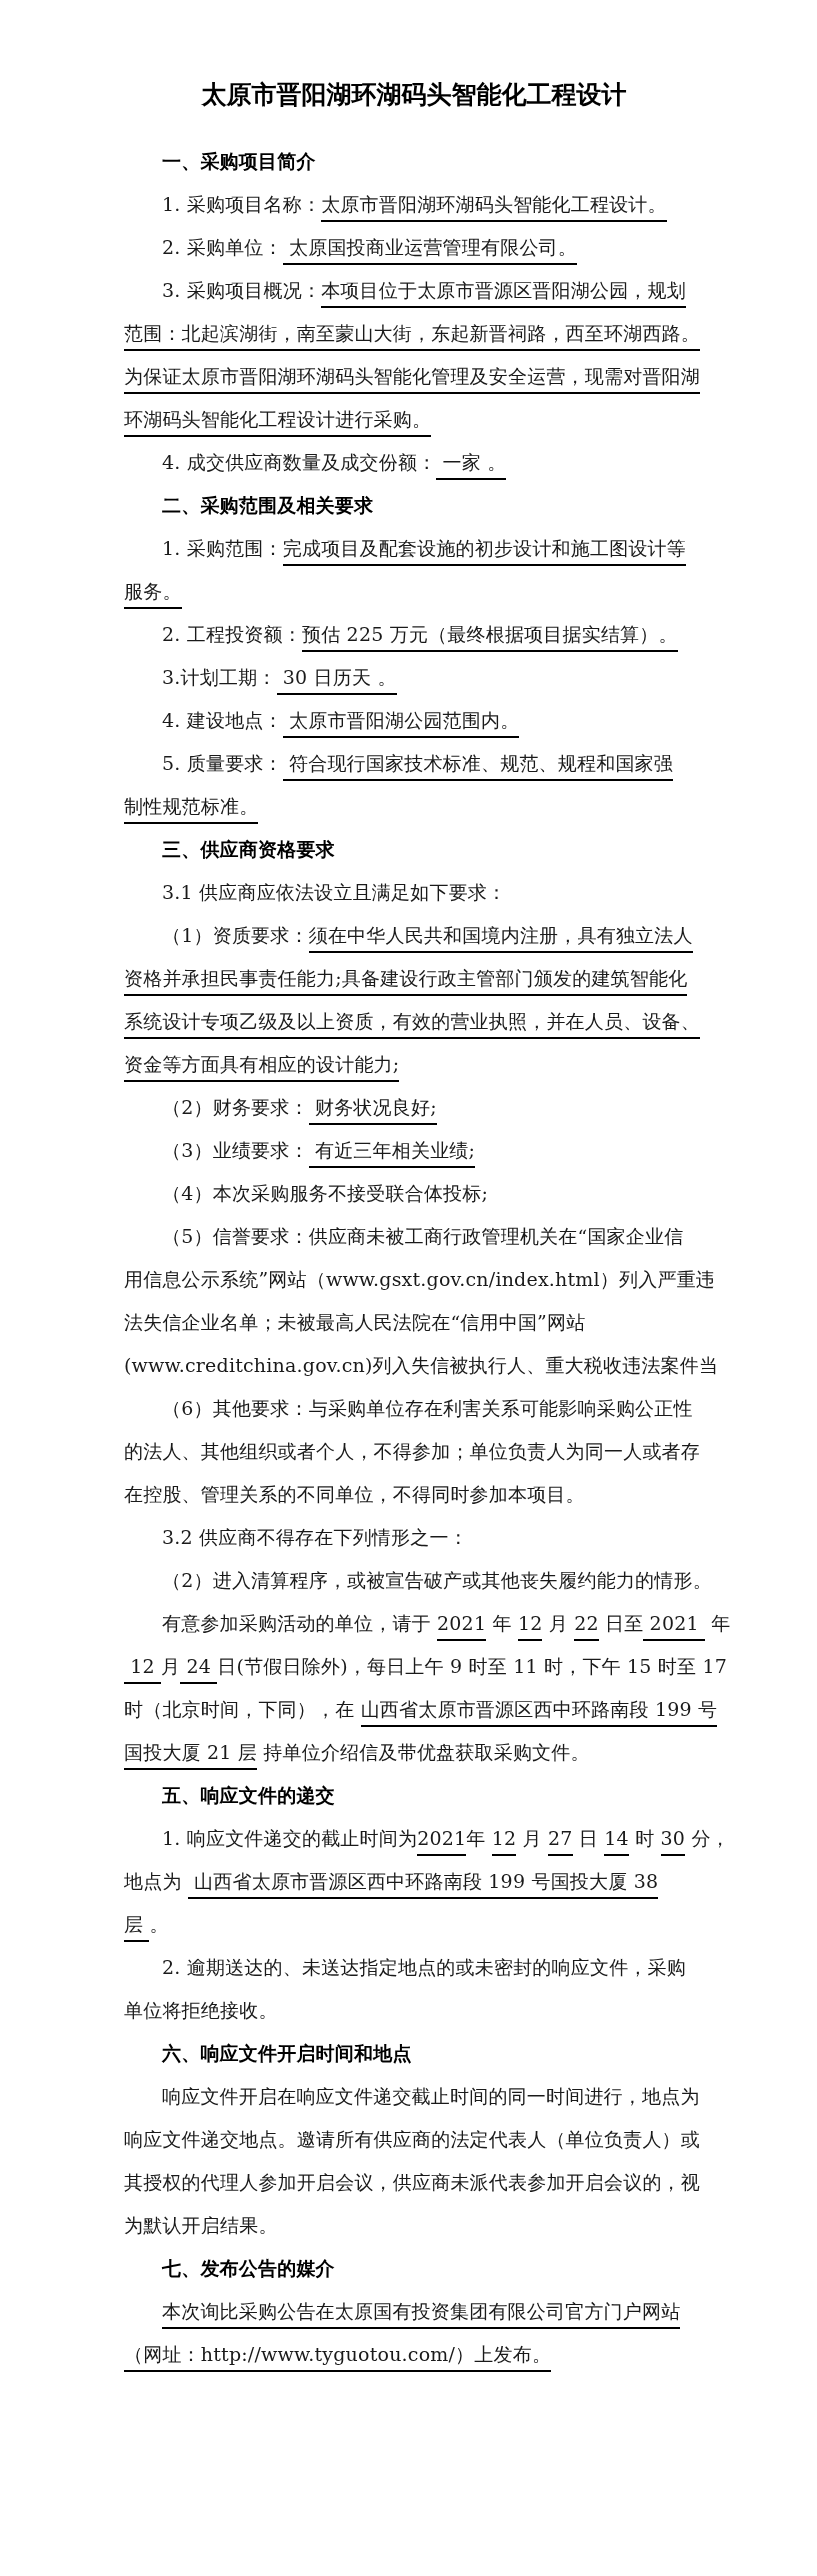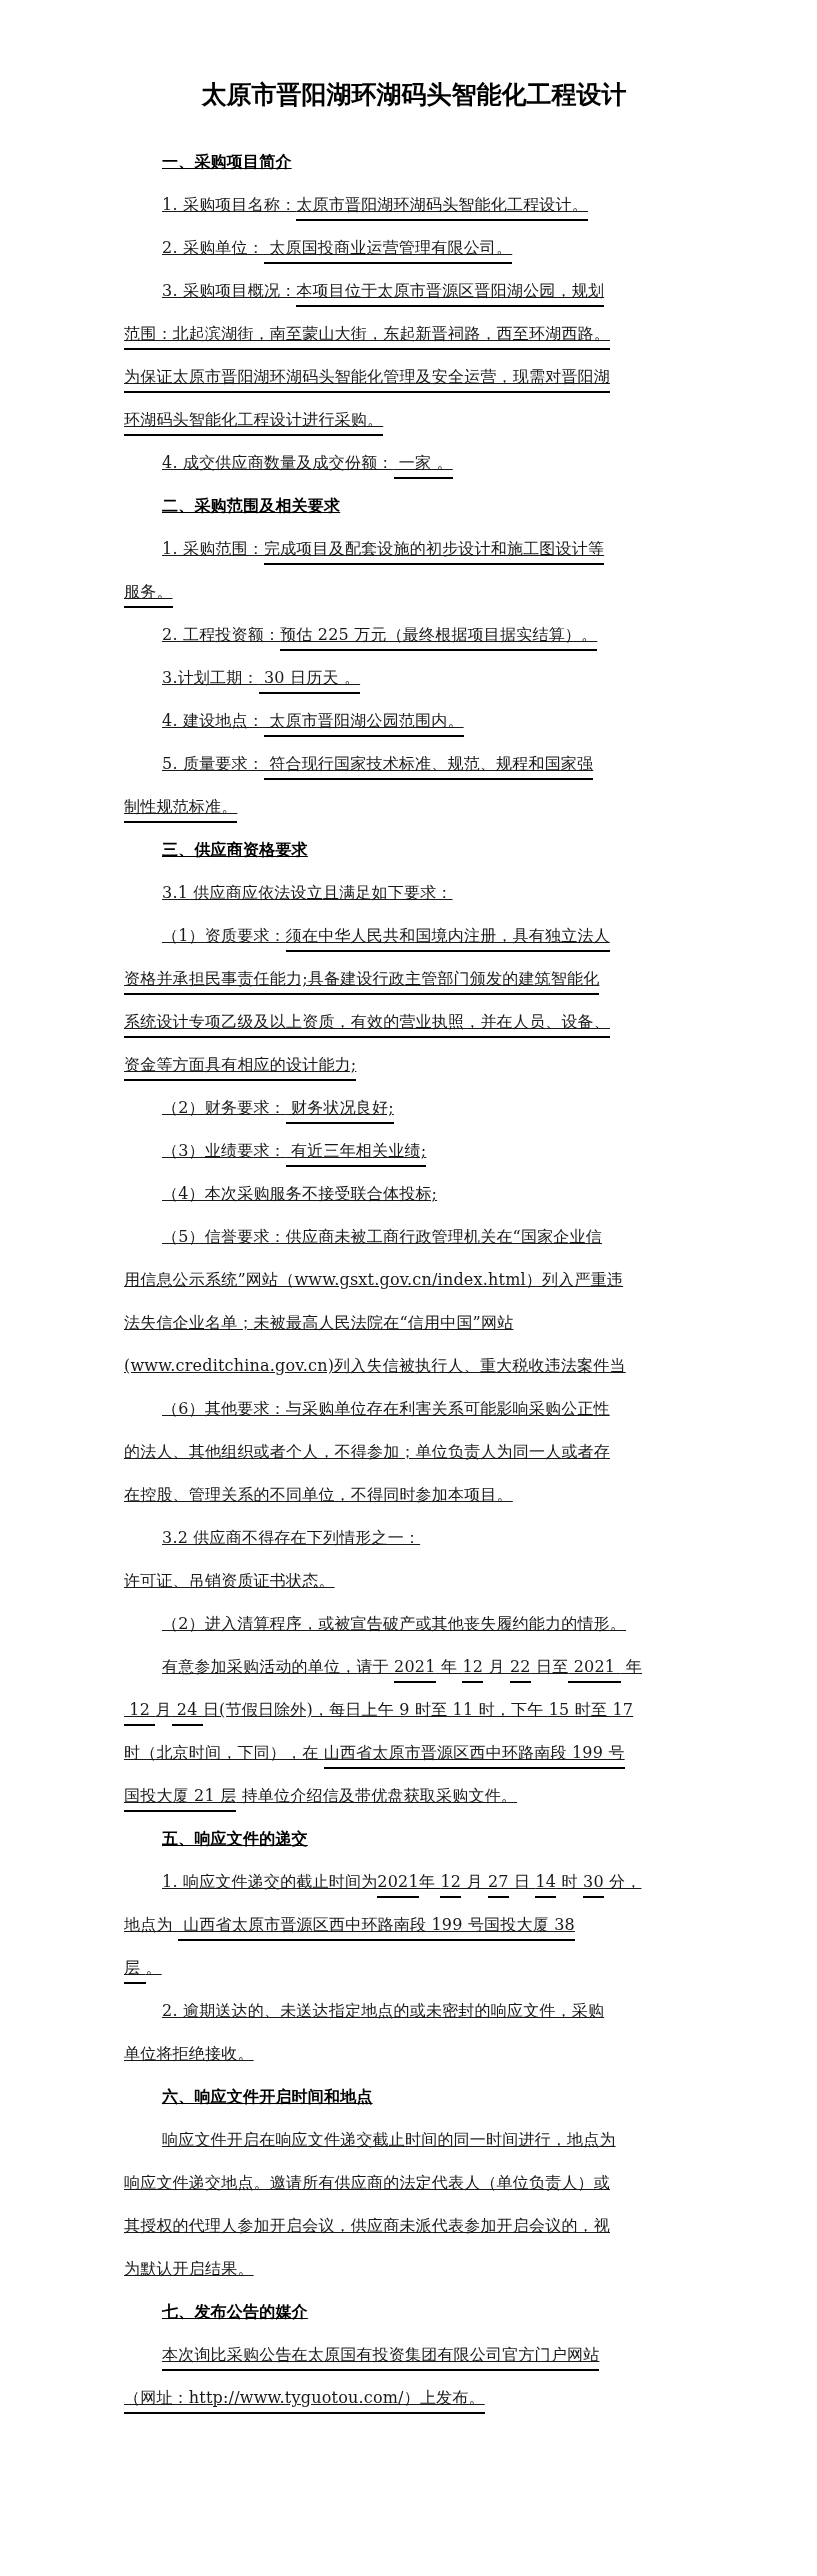--- a/index.html
+++ b/index.html
@@ -26,24 +26,23 @@
     font-weight: bold;
     color: #000000;
     font-family: "DejaVu Sans", "Liberation Sans", sans-serif;
     white-space: pre;
   }
   .title-gap { height: 24px; }
   .doc-body { }
   .line {
     height: 43px;
     line-height: 43px;
-    font-size: 16px;
+    font-size: 19px;
     white-space: pre;
     letter-spacing: 0.2px;
-    text-decoration: underline;
   }
   .line.heading {
     font-weight: bold;
     color: #000000;
     font-family: "DejaVu Sans", "Liberation Sans", sans-serif;
     text-indent: 38px;
   }
   .line.para { text-indent: 38px; }
   .line.flush { text-indent: 0; }
   .seg { }
@@ -85,21 +84,20 @@
       <div class="line para"><span class="seg">（3）业绩要求：</span><span class="seg u"> 有近三年相关业绩;</span></div>
       <div class="line para"><span class="seg">（4）本次采购服务不接受联合体投标;</span></div>
       <div class="line para"><span class="seg">（5）信誉要求：供应商未被工商行政管理机关在“国家企业信</span></div>
       <div class="line flush"><span class="seg">用信息公示系统”网站（www.gsxt.gov.cn/index.html）列入严重违</span></div>
       <div class="line flush"><span class="seg">法失信企业名单；未被最高人民法院在“信用中国”网站</span></div>
       <div class="line flush"><span class="seg">(www.creditchina.gov.cn)列入失信被执行人、重大税收违法案件当</span></div>
       <div class="line para"><span class="seg">（6）其他要求：与采购单位存在利害关系可能影响采购公正性</span></div>
       <div class="line flush"><span class="seg">的法人、其他组织或者个人，不得参加；单位负责人为同一人或者存</span></div>
       <div class="line flush"><span class="seg">在控股、管理关系的不同单位，不得同时参加本项目。</span></div>
       <div class="line para"><span class="seg">3.2 供应商不得存在下列情形之一：</span></div>
-      <div class="line flush"><span class="seg">许可证、吊销资质证书状态。</span></div>
       <div class="line para"><span class="seg">（2）进入清算程序，或被宣告破产或其他丧失履约能力的情形。</span></div>
       <div class="line para"><span class="seg">有意参加采购活动的单位，请于 </span><span class="seg u">2021</span><span class="seg"> 年 </span><span class="seg u">12</span><span class="seg"> 月 </span><span class="seg u">22</span><span class="seg"> 日至</span><span class="seg u"> 2021 </span><span class="seg"> 年</span></div>
       <div class="line flush"><span class="seg u"> 12 </span><span class="seg">月</span><span class="seg u"> 24 </span><span class="seg">日(节假日除外)，每日上午 9 时至 11 时，下午 15 时至 17</span></div>
       <div class="line flush"><span class="seg">时（北京时间，下同），在 </span><span class="seg u">山西省太原市晋源区西中环路南段 199 号</span></div>
       <div class="line flush"><span class="seg u">国投大厦 21 层</span><span class="seg"> 持单位介绍信及带优盘获取采购文件。</span></div>
       <div class="line heading"><span class="seg">五、响应文件的递交</span></div>
       <div class="line para"><span class="seg">1. 响应文件递交的截止时间为</span><span class="seg u">2021</span><span class="seg">年 </span><span class="seg u">12</span><span class="seg"> 月 </span><span class="seg u">27</span><span class="seg"> 日 </span><span class="seg u">14</span><span class="seg"> 时 </span><span class="seg u">30</span><span class="seg"> 分，</span></div>
       <div class="line flush"><span class="seg">地点为 </span><span class="seg u"> 山西省太原市晋源区西中环路南段 199 号国投大厦 38</span></div>
       <div class="line flush"><span class="seg u">层 </span><span class="seg">。</span></div>
       <div class="line para"><span class="seg">2. 逾期送达的、未送达指定地点的或未密封的响应文件，采购</span></div>

